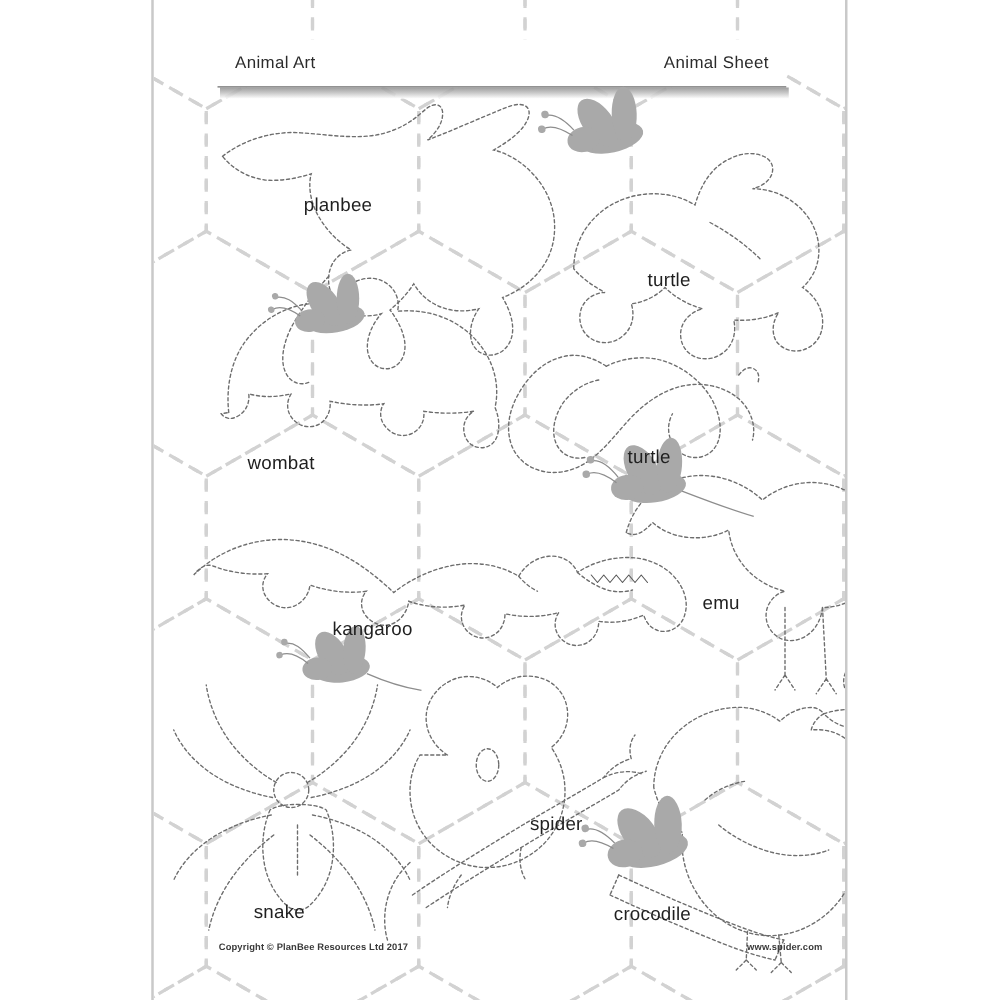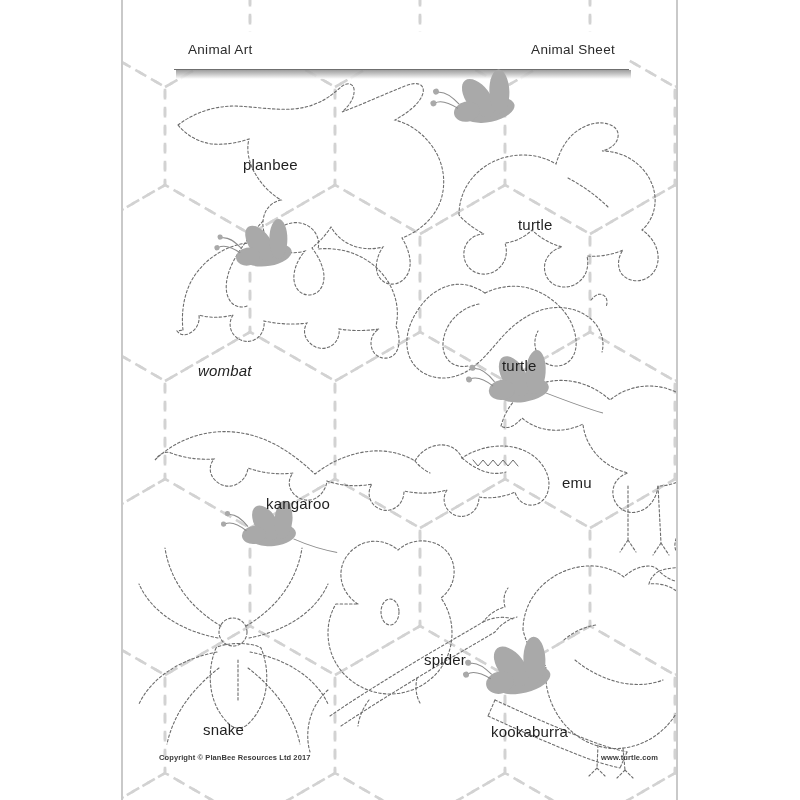--- a/index.html
+++ b/index.html
@@ -96,20 +96,21 @@
 
   
   .footer-text {
     position: absolute;
     bottom: 38px;
     font-size: 7.5px;
     font-weight: bold;
     color: #3a3a3a;
     white-space: nowrap;
     letter-spacing: .1px;
+    margin-left: 16px;
   }
   #footer-copyright { left: 36px; }
   #footer-url { right: 18px; }
 
   svg { display: block; overflow: visible; }
 </style>
 </head>
 <body>
 
 <div id="stage">
@@ -517,31 +518,31 @@
           <circle class="bee" cx="-49" cy="-30" r="3"></circle>
         </g>
       </g>
 
     </svg>
 
     <span class="label" style="left:120px; top:156px;">planbee</span>
 
     <span class="label" style="left:395px; top:216px;">turtle</span>
 
-    <span class="label" style="left:75px; top:362px;font-style:italic;">wombat</span>
+    <span class="label" style="left:75px; top:362px;">wombat</span>
 
     <span class="label" style="left:379px; top:357px;">turtle</span>
 
     <span class="label" style="left:143px; top:495px;">kangaroo</span>
 
     <span class="label" style="left:439px; top:474px;">emu</span>
 
     <span class="label" style="left:301px; top:651px;">spider</span>
 
     <span class="label" style="left:80px; top:721px;">snake</span>
 
-    <span class="label" style="left:368px; top:723px;">kookaburra</span>
+    <span class="label" style="left:368px; top:723px;">crocodile</span>
 
     <span class="footer-text" id="footer-copyright">Copyright © PlanBee Resources Ltd 2017</span>
-    <span class="footer-text" id="footer-url">www.turtle.com</span>
+    <span class="footer-text" id="footer-url">www.spider.com</span>
 
   </div>
 </div>
 
 </body></html>

